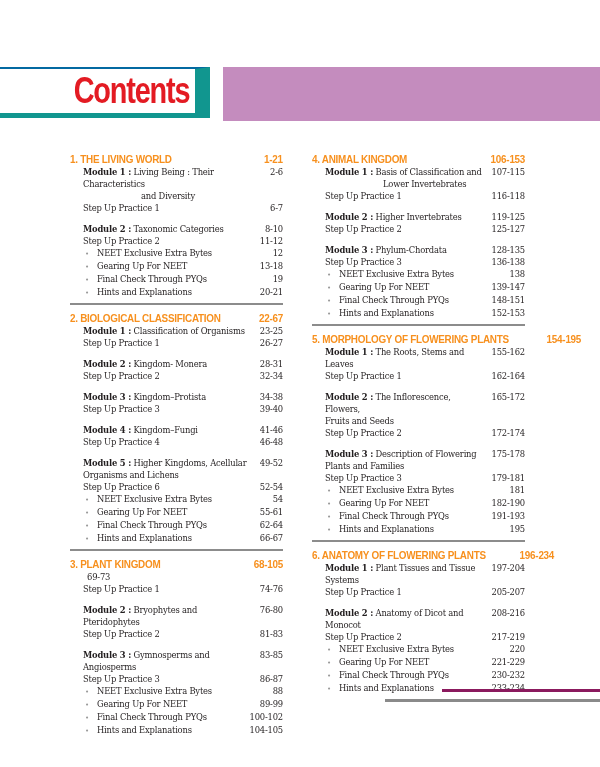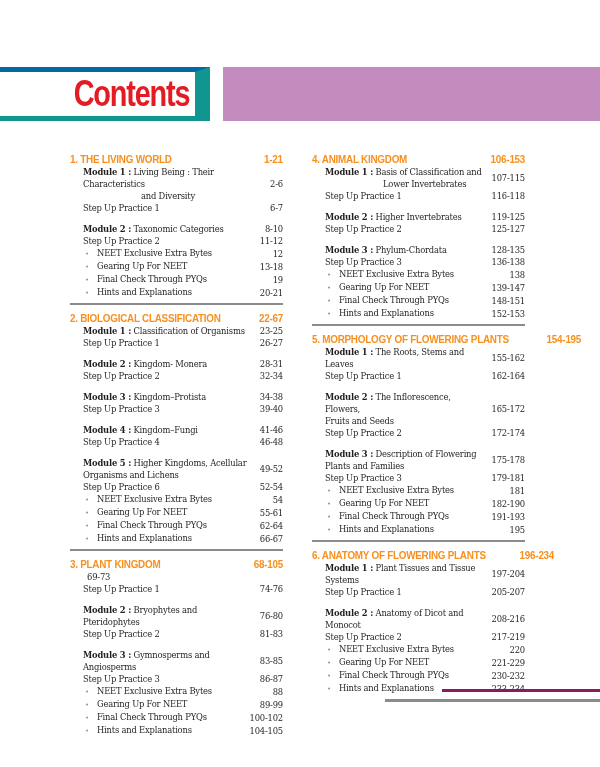--- a/index.html
+++ b/index.html
@@ -1,29 +1,29 @@
 <!DOCTYPE html>
 <html><head>
 <meta charset="utf-8">
 <style>
   html, body { margin: 0; padding: 0; }
   body { width: 600px; height: 767px; background: #ffffff; position: relative; overflow: hidden; font-family: "DejaVu Serif", "Liberation Serif", serif; color: #231f20; }
-  .title-box { position: absolute; left: 0; top: 67px; width: 195px; height: 44px; background: #fff; border-top: 5px solid #0369a1; border-bottom: 5px solid #11968f; border-right: 15px solid #11968f; }
+  .title-box { position: absolute; left: 0; top: 67px; width: 195px; height: 44px; background: #fff; border-top: 2px solid #0369a1; border-bottom: 5px solid #11968f; border-right: 15px solid #11968f; }
   .title-text { position: absolute; right: 6px; top: 1px; font-family: "Liberation Sans", sans-serif; font-weight: bold; font-size: 37px; line-height: 42px; color: #e31b23; letter-spacing: -1.5px; transform: scaleX(0.78); transform-origin: right center; }
   .title-bar { position: absolute; left: 223px; top: 67px; width: 377px; height: 54px; background: #c48cbe; }
 
   .col { position: absolute; top: 152px; width: 213px; }
   .col.left { left: 70px; }
   .col.right { left: 312px; }
   .chapter { margin-bottom: 6px; }
   .ch-head { display: flex; justify-content: space-between; align-items: flex-start; font-family: "Liberation Sans", sans-serif; font-weight: bold; font-size: 11.5px; color: #f7901e; letter-spacing: -0.3px; line-height: 14px; transform-origin: left; }
   .ch-head .t { display:inline-block; transform: scaleX(0.86); transform-origin: left; white-space: nowrap; }
   .ch-head .p { display:inline-block; transform: scaleX(0.86); transform-origin: right; white-space: nowrap; }
   .rows { padding-left: 13px; }
-  .row { display: flex; justify-content: space-between; align-items: center; font-size: 8.4px; line-height: 12px; letter-spacing: -0.2px; }
+  .row { display: flex; justify-content: space-between; align-items: flex-start; font-size: 8.4px; line-height: 12px; letter-spacing: -0.2px; }
   .row .lbl { flex: 1; }
   .row .lbl b { font-weight: bold; }
   .row .pg { white-space: nowrap; padding-left: 4px; }
   .row.gap { margin-top: 9px; }
   .row.bullet .lbl::before { content: "\2022"; color: #9a9a9a; display: inline-block; width: 12px; padding-left: 2px; font-size: 7px; }
   .indent2 { display: block; padding-left: 58px; }
   .sep { height: 2px; background: #8c8c8c; margin: 4px 0 6px 0; }
   .deco1 { position: absolute; left: 442px; top: 689px; width: 158px; height: 3px; background: #8b1a5e; }
   .deco2 { position: absolute; left: 385px; top: 699px; width: 215px; height: 3px; background: #8a8a8a; }
 </style>

